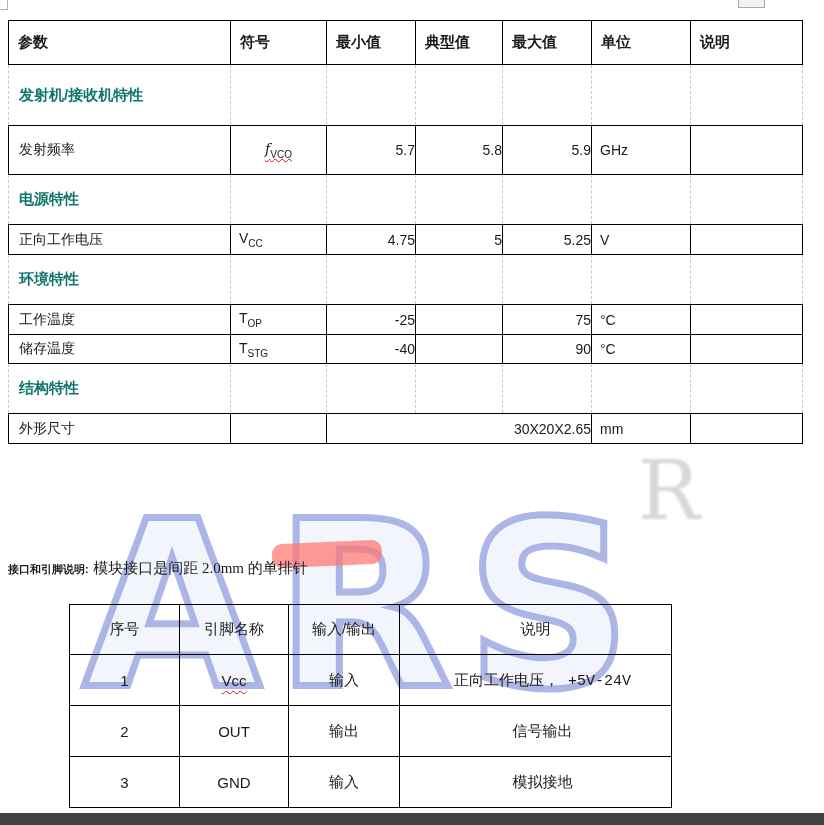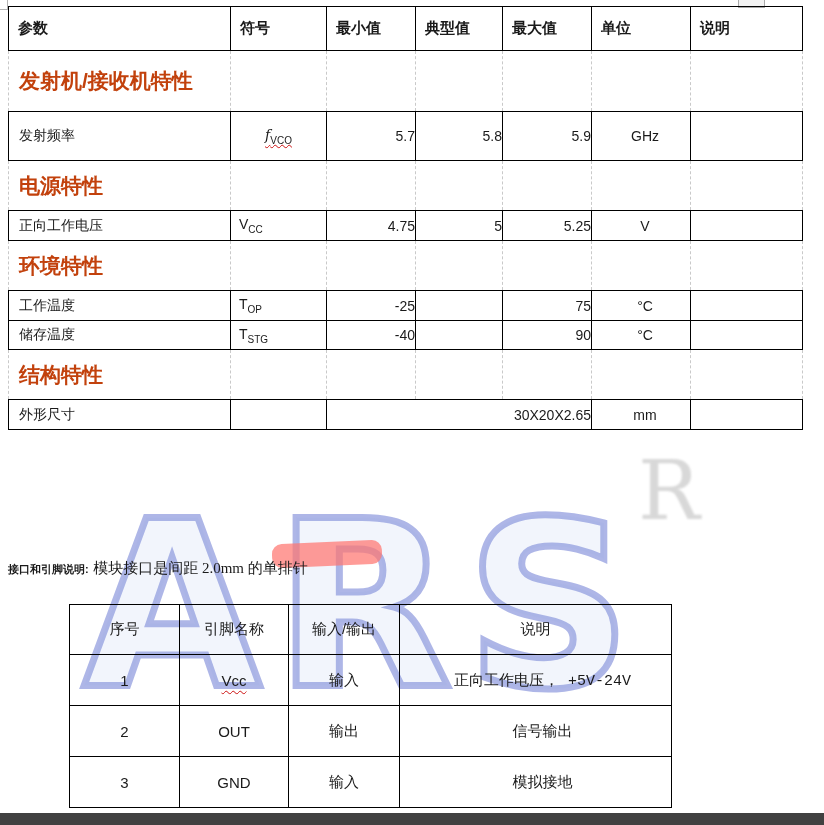--- a/index.html
+++ b/index.html
@@ -19,31 +19,31 @@
   
   .corner-v { position: absolute; left: 7px; top: 0; width: 1px; height: 10px; background: #b4b4b4; }
   .corner-h { position: absolute; left: 0; top: 9px; width: 7px; height: 1px; background: #b4b4b4; }
   .tr-box { position: absolute; left: 738px; top: -4px; width: 27px; height: 12px;
             border: 1px solid #a9a9a9; background: #f2f2f2; }
   .bottom-bar { position: absolute; left: 0; top: 813px; width: 824px; height: 12px;
                 background: #414141; z-index: 5; }
 
   
   table { border-collapse: collapse; table-layout: fixed; background: transparent; }
-  .spec-table { position: absolute; left: 8px; top: 6px; width: 794px; z-index: 2; }
+  .spec-table { position: absolute; left: 8px; top: 20px; width: 794px; z-index: 2; }
   .spec-table th, .spec-table td { border: 1.5px solid #000; vertical-align: middle;
                                    font-size: 14px; overflow: hidden; background: transparent; }
   .spec-table th { font-size: 15px; font-weight: bold; text-align: left; padding-left: 9px; }
   tr.sec td { border: 1px dashed #c9c9c9; }
-  td.sec-label { font-size: 21px; font-weight: bold; padding-left: 10px; color: #c2410c; }
+  td.sec-label { font-size: 15px; font-weight: bold; padding-left: 10px; color: #0f766e; }
   td.param { text-align: left; padding-left: 10px; }
   td.symc  { text-align: center; }
   td.syml  { text-align: left; padding-left: 8px; }
   td.val   { text-align: right; }
-  td.unit  { text-align: center; padding-left: 8px; }
+  td.unit  { text-align: left; padding-left: 8px; }
   .fsym { font-family: "DejaVu Serif", serif; font-style: italic; }
   sub { font-size: 10px; font-style: normal; text-align: right; }
   .squig { text-decoration: underline; text-decoration-style: wavy;
            text-decoration-color: #cc1111; text-decoration-thickness: 1px;
            text-underline-offset: 4px; }
 
   
   .if-heading { position: absolute; left: 8px; top: 556px; width: 640px; height: 24px;
                 line-height: 24px; z-index: 2; white-space: nowrap; }
   .if-heading .b { font-size: 11px; font-weight: bold; }

